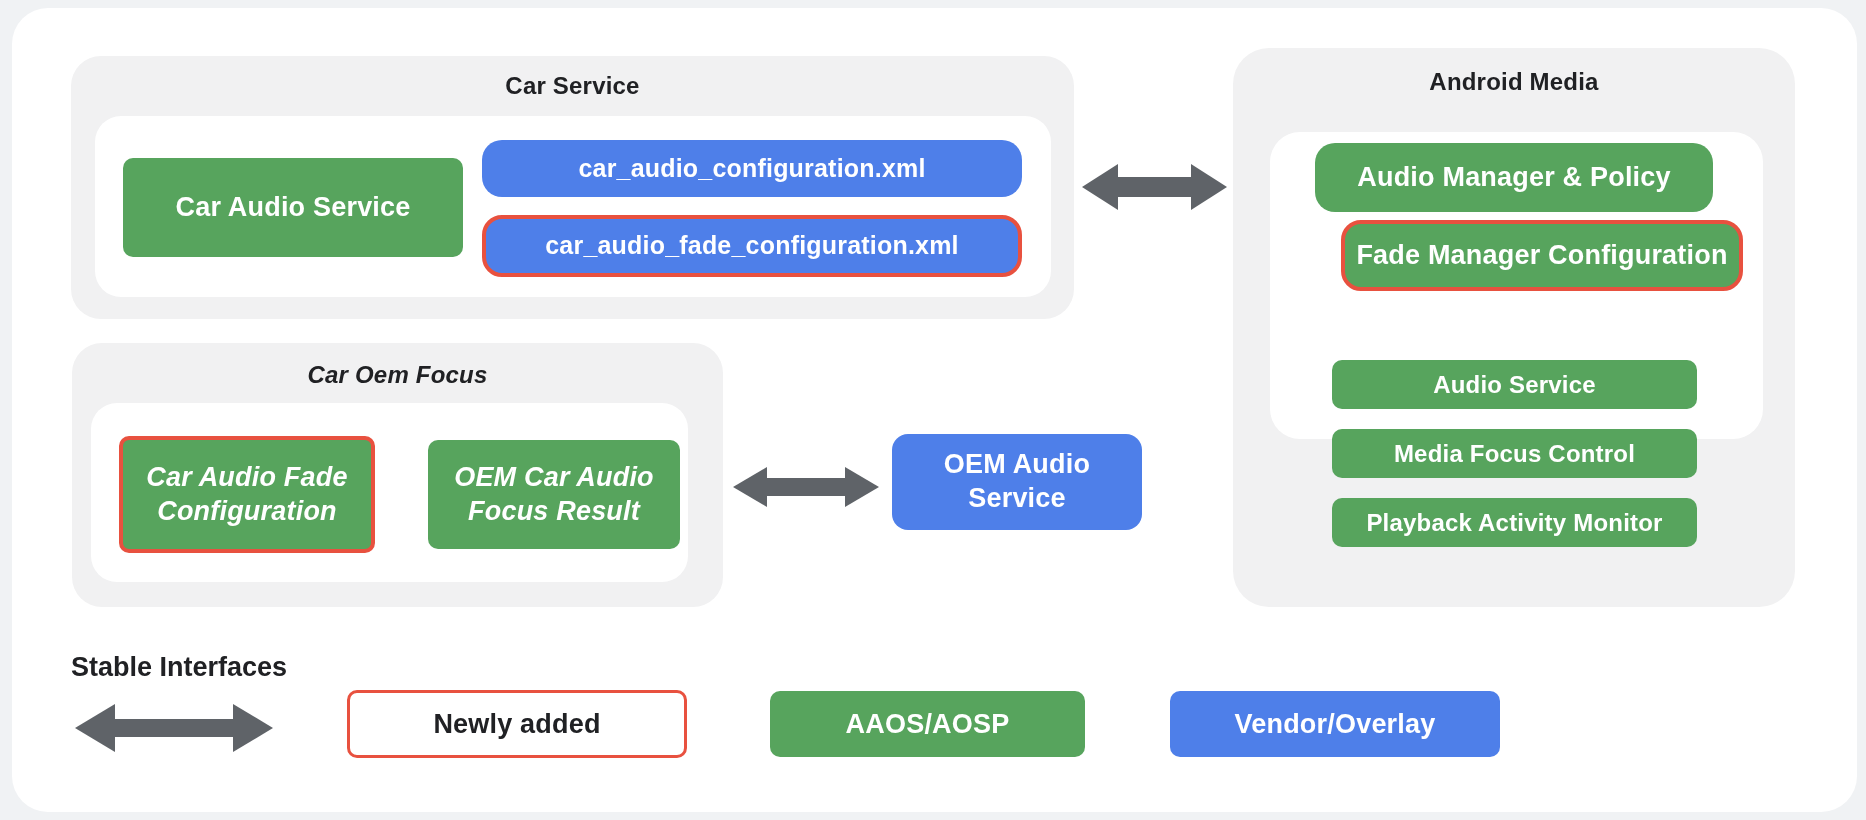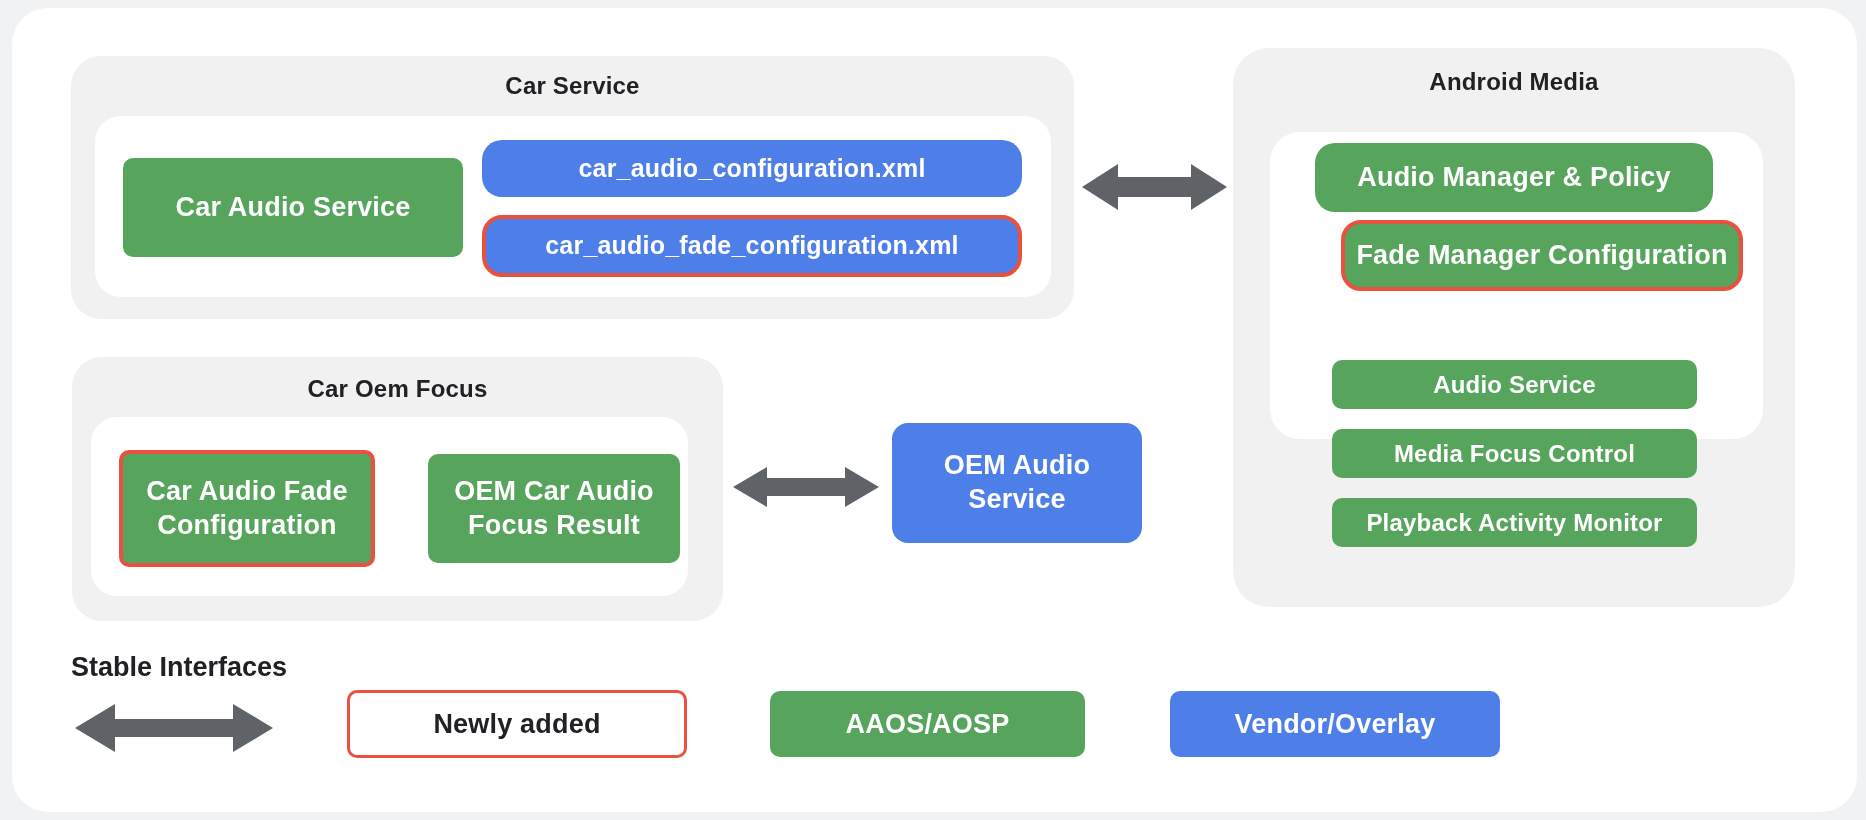--- a/index.html
+++ b/index.html
@@ -74,35 +74,35 @@
     <div class="section-title" style="top:20px;">Android Media</div>
     <div class="inner-panel" style="left:37px;top:84px;width:493px;height:307px;border-radius:30px;">
       <div class="node green r12" style="left:45px;top:11px;width:398px;height:69px;">Audio Manager &amp; Policy</div>
       <div class="node green red-border r12" style="left:43px;top:88px;width:402px;height:71px;margin-left:28px;">Fade Manager Configuration</div>
       <div class="node green r10 fs24" style="left:62px;top:228px;width:365px;height:49px;">Audio Service</div>
       <div class="node green r10 fs24" style="left:62px;top:297px;width:365px;height:49px;">Media Focus Control</div>
       <div class="node green r10 fs24" style="left:62px;top:366px;width:365px;height:49px;">Playback Activity Monitor</div>
     </div>
   </div>
 
-  <div class="section" style="left:72px;top:357px;width:651px;height:264px;">
+  <div class="section" style="left:72px;top:343px;width:651px;height:264px;font-style:italic;">
     <div class="section-title" style="top:18px;">Car Oem Focus</div>
     <div class="inner-panel" style="left:19px;top:60px;width:597px;height:179px;">
       <div class="node green red-border r14" style="left:28px;top:33px;width:256px;height:117px;">Car Audio Fade Configuration</div>
       <div class="node green r14" style="left:337px;top:37px;width:252px;height:109px;">OEM Car Audio Focus Result</div>
     </div>
   </div>
 
   <div class="dbl-arrow" style="left:733px;top:467px;width:146px;height:40px;--hh:20px;--hw:34px;--sh:18px;">
     <i class="hl"></i>
     <i class="shaft"></i>
     <i class="hr"></i>
   </div>
 
-  <div class="node blue r16 abs" style="left:892px;top:423px;width:250px;height:120px;padding:3px 30px;">OEM Audio Service</div>
+  <div class="node blue r16 abs" style="left:892px;top:434px;width:250px;height:96px;padding:3px 30px;">OEM Audio Service</div>
 
   <div class="legend-label" style="left:71px;top:652px;">Stable Interfaces</div>
 
   <div class="dbl-arrow" style="left:75px;top:704px;width:198px;height:48px;--hh:24px;--hw:40px;--sh:18px;">
     <i class="hl"></i>
     <i class="shaft"></i>
     <i class="hr"></i>
   </div>
 
   <div class="legend-box outline" style="left:347px;top:690px;width:340px;height:68px;text-align:right;">Newly added</div>

